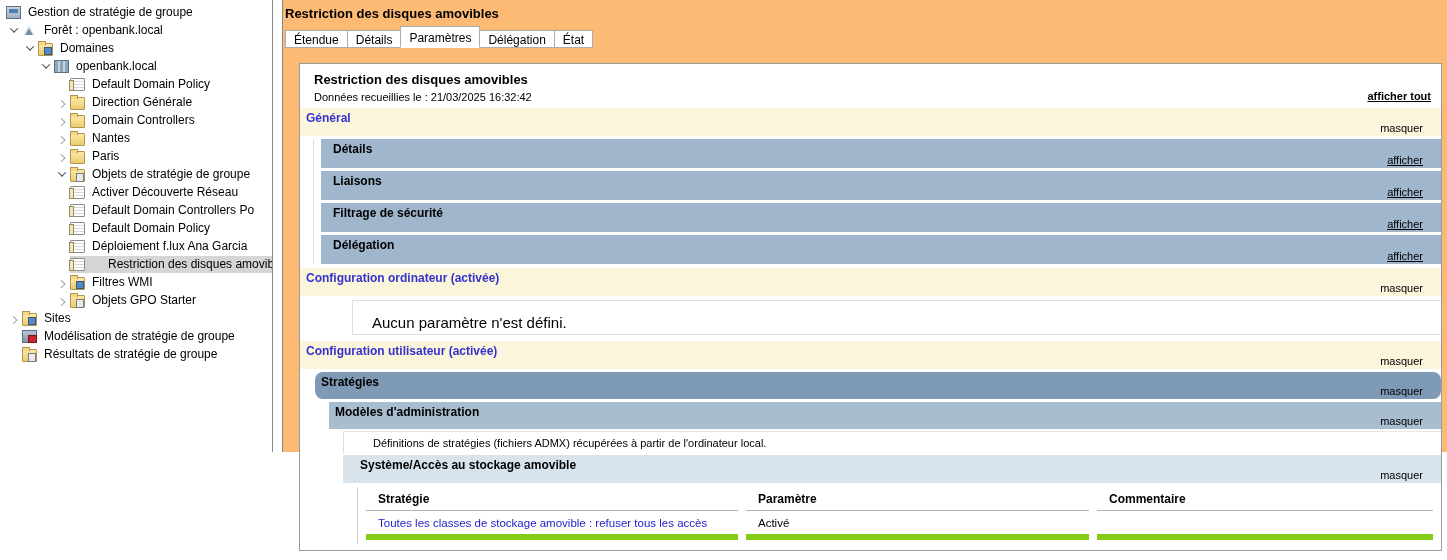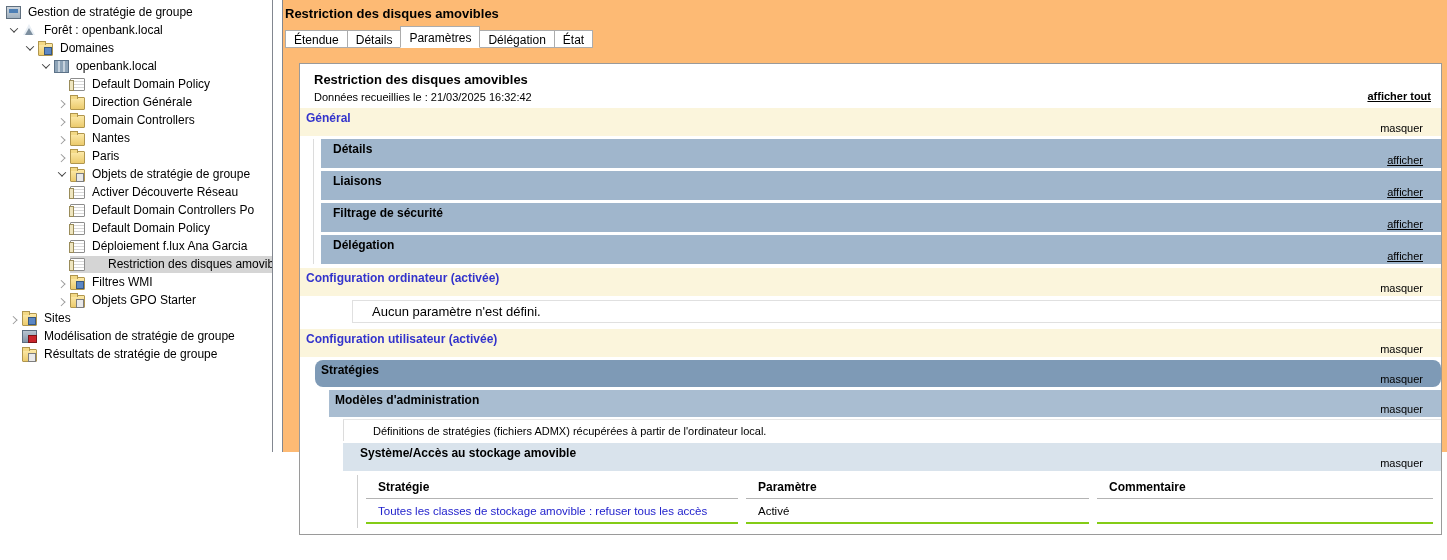--- a/index.html
+++ b/index.html
@@ -69,27 +69,27 @@
   .band-cream .b-title { color:#3333cc; }
   .band-blue { background:#a0b6cc; min-height:29px; margin-top:3px; }
   .band-blue .b-title { padding-left:12px; }
   .band-dark { background:#7e9ab6; min-height:27px; margin-left:15px; margin-top:3px;border-radius:8px; }
   .band-mid  { background:#a9bdd1; min-height:27px; margin-left:29px; margin-top:3px; }
   .band-light{ background:#d9e3ec; min-height:28px; margin-left:43px; margin-top:2px; }
   .band-light .b-title { padding-left:17px; }
 
   .indent-wrap { margin-left:13px; border-left:1px solid #dcdcdc; padding-left:7px; }
   .row-empty { margin-left:52px; margin-top:4px; margin-bottom:6px; border:1px solid #e0e0e0; border-right:none;
-               padding:3px 0 3px 19px; font-size:13px; background:#fff; }
+               padding:13px 0 3px 19px; font-size:15px; background:#fff; }
   .admx-note { margin-left:43px; border-left:1px solid #dcdcdc; border-top:1px solid #e6e6e6;
                padding:5px 0 4px 29px; font-size:11px; margin-top:2px; }
   .table-area { margin-left:57px; border-left:1px solid #cfcfcf; margin-top:4px; padding-bottom:4px; }
   table.settings { border-collapse:separate; border-spacing:8px 0; width:100%; table-layout:fixed; }
   table.settings th { text-align:left; font-size:12px; font-weight:bold; border-bottom:1px solid #b3b3b3; padding:5px 0 4px 12px; }
-  table.settings td { font-size:11.5px; padding:6px 0 5px 12px; border-bottom:2px solid #84cc16; }
+  table.settings td { font-size:11.5px; padding:6px 0 5px 12px; border-bottom:6px solid #84cc16; }
   td.policy-link { color:#2222cc; cursor:pointer; }
   .col1 { width:372px; } .col2 { width:343px; }
 </style>
 </head>
 <body>
 
 <div class="layout">
 
   <div class="tree-panel">
     <div class="trow lv0">

